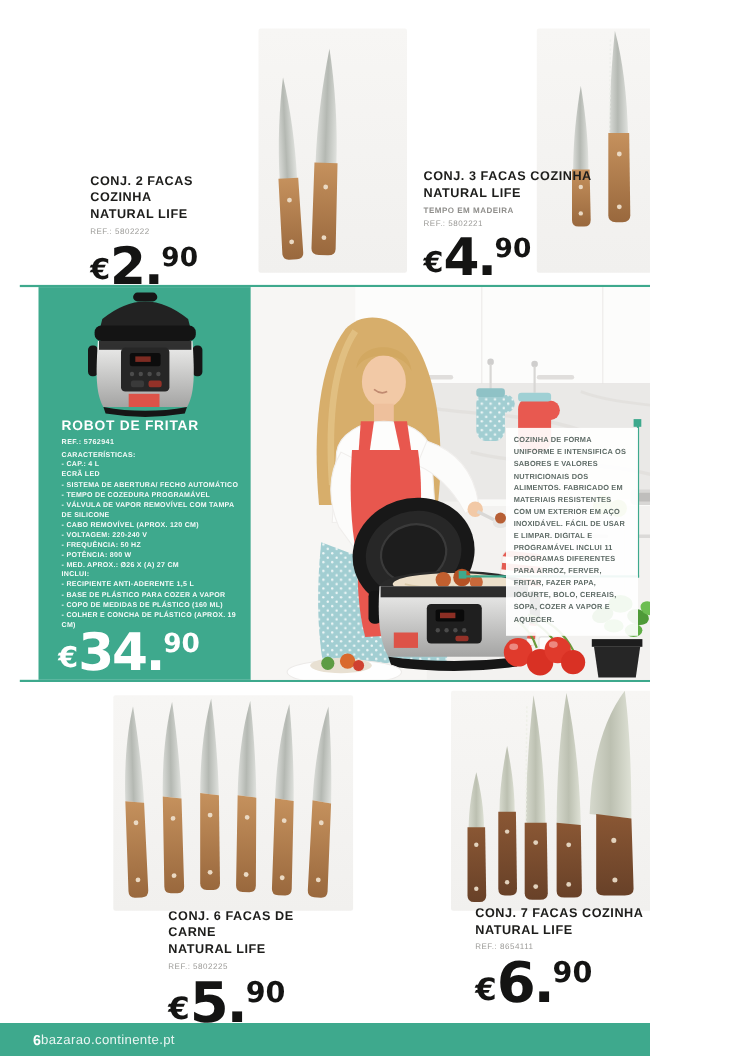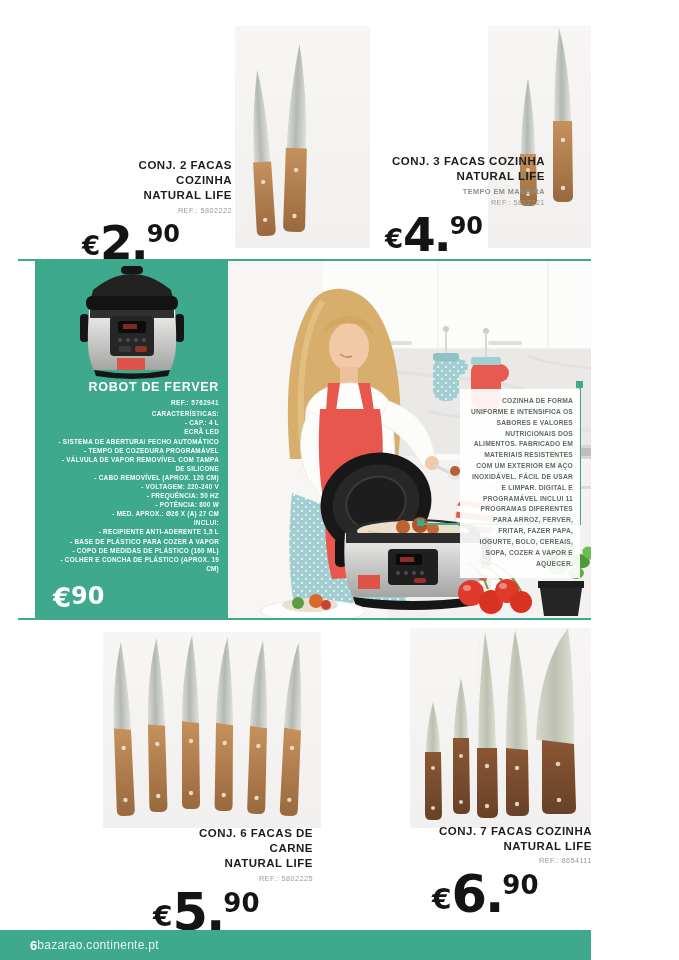--- a/index.html
+++ b/index.html
@@ -1,17 +1,17 @@
 <!DOCTYPE html>
 <html><head>
 <meta charset="utf-8">
 <style>
   html,body{margin:0;padding:0;background:#ffffff;}
   .page{position:relative;width:591px;height:960px;background:#ffffff;overflow:hidden;
-        font-family:"Liberation Sans",sans-serif;text-align:right;}
+        font-family:"Liberation Sans",sans-serif;}
 
   
   .ptext{position:absolute;color:#1d1d1b;}
   .ptitle{font-size:11.5px;font-weight:700;letter-spacing:.5px;line-height:1.32;}
   .pnote{font-size:7.3px;font-weight:700;color:#8f8e8b;letter-spacing:.45px;margin-top:3px;}
   .pnote:empty{display:none;}
   .pref{font-size:7.3px;font-weight:400;color:#9b9a97;letter-spacing:.45px;margin-top:2px;}
 
   .price{display:flex;align-items:flex-end;margin-top:10px;color:#141413;
          font-family:"DejaVu Sans",sans-serif;font-weight:700;white-space:nowrap;}
@@ -183,21 +183,21 @@
       <circle cx="79" cy="76" r="2" fill="#4c4c4c"></circle>
         <circle cx="87" cy="76" r="2" fill="#4c4c4c"></circle>
       <rect x="62" y="82" width="12" height="6" rx="2" fill="#3a3a3a"></rect>
       <rect x="78" y="82" width="12" height="6" rx="2" fill="#943128"></rect>
       <rect x="60" y="94" width="28" height="12" fill="#dd5348"></rect>
       <path d="M37,106 Q75,113 113,106 L111,112 Q75,118 39,112 Z" fill="#161616"></path>
     </svg>
 
     <div class="panel-body">
       <div class="panel-title">
-        <div>ROBOT DE FERVER</div>
+        <div>ROBOT DE FRITAR</div>
       </div>
       <div class="panel-ref">REF.: 5762941</div>
       <div class="spec">CARACTERÍSTICAS:</div>
       <div class="spec">- CAP.: 4 L</div>
       <div class="spec">ECRÃ LED</div>
       <div class="spec">- SISTEMA DE ABERTURA/ FECHO AUTOMÁTICO</div>
       <div class="spec">- TEMPO DE COZEDURA PROGRAMÁVEL</div>
       <div class="spec">- VÁLVULA DE VAPOR REMOVÍVEL COM TAMPA DE SILICONE</div>
       <div class="spec">- CABO REMOVÍVEL (APROX. 120 CM)</div>
       <div class="spec">- VOLTAGEM: 220-240 V</div>
@@ -206,20 +206,21 @@
       <div class="spec">- MED. APROX.: Ø26 X (A) 27 CM</div>
       <div class="spec">INCLUI:</div>
       <div class="spec">- RECIPIENTE ANTI-ADERENTE 1,5 L</div>
       <div class="spec">- BASE DE PLÁSTICO PARA COZER A VAPOR</div>
       <div class="spec">- COPO DE MEDIDAS DE PLÁSTICO (160 ML)</div>
       <div class="spec">- COLHER E CONCHA DE PLÁSTICO (APROX. 19 CM)</div>
     </div>
 
     <div class="price price-feature panel-price">
       <span class="cur">€</span>
+      <span class="main">34.</span>
       <span class="cents">90</span>
     </div>
   </div>
 
   <div class="photo">
     <svg width="433" height="357" viewBox="0 0 433 357">
       <rect width="433" height="357" fill="#f2f1ef"></rect>
       <rect width="160" height="357" fill="#f7f6f4"></rect>
 
       <rect x="95" width="338" height="88" fill="#fcfcfb"></rect>

